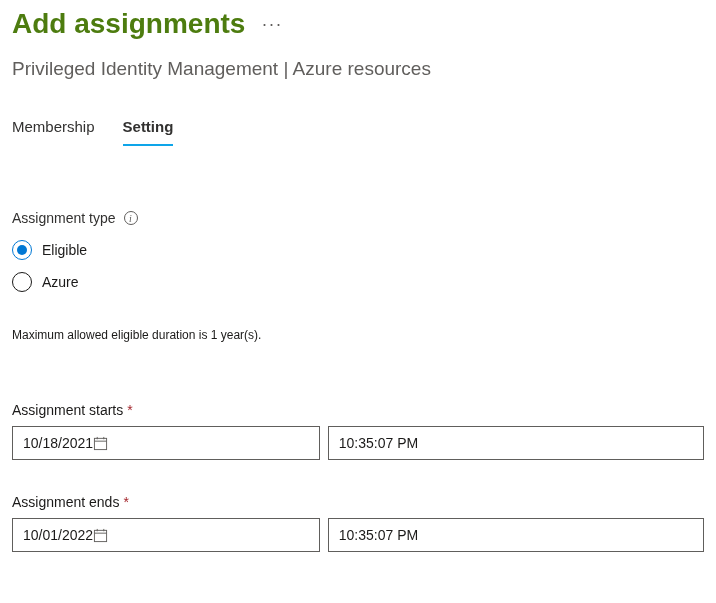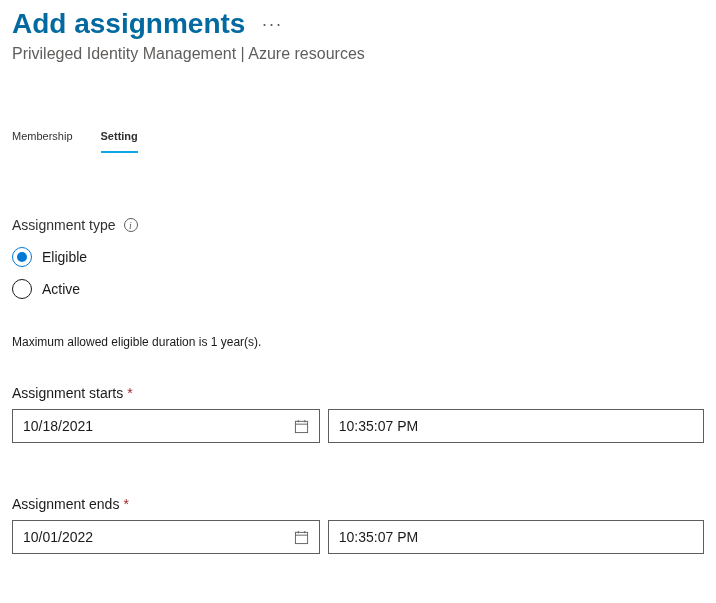--- a/index.html
+++ b/index.html
@@ -7,47 +7,46 @@
       font-family: "Segoe UI", -apple-system, sans-serif;
       background: #ffffff;
       color: #323130;
       padding: 8px 12px;
       width: 716px;
     }
     .header-row { display: flex; align-items: center; gap: 16px; }
     .page-title {
       font-size: 28px;
       font-weight: 600;
-      color: #0369a1;
+      color: #4d7c0f;
     }
     .more-icon {
       font-size: 18px;
       color: #605e5c;
       letter-spacing: 1px;
       cursor: pointer;
       line-height: 1;
     }
     .breadcrumb {
-      font-size: 16px;
-      color: #605e5c;
-      margin-top: 5px;
+      font-size: 19px;
+      color: #605e5c;
+      margin-top: 18px;
     }
     .tabs {
       display: flex;
       gap: 28px;
       margin-top: 38px;
       border-bottom: 1px solid transparent;
     }
     .tab {
-      font-size: 11px;
+      font-size: 15px;
       color: #323130;
       padding-bottom: 8px;
       cursor: pointer;
       border-bottom: 3px solid transparent;
-      margin-top: 29px;
     }
     .tab.active {
       font-weight: 600;
       border-bottom: 2px solid #0ea5e9;
     }
     .section { margin-top: 63px; }
     .field-label-row {
       display: flex;
       align-items: center;
       gap: 8px;
@@ -78,21 +77,21 @@
     .radio-circle.checked::after {
       content: ""; width: 10px; height: 10px; border-radius: 50%; background: #0078d4;
     }
     .radio-circle.unchecked { border: 1.5px solid #1b1a19; }
     .radio-label { font-size: 14px; color: #1b1a19; }
     .hint {
       margin-top: 36px;
       font-size: 12px;
       color: #1b1a19;
     }
-    .form-block { margin-top: 36px; }
+    .form-block { margin-top: 60px; }
     .form-label {
       font-size: 14px;
       color: #1b1a19;
       display: flex;
       align-items: center;
       gap: 4px;
     }
     .required { color: #a4262c; }
     .date-time-row {
       display: flex;
@@ -104,31 +103,30 @@
       height: 34px;
       display: flex;
       align-items: center;
       padding: 0 10px;
       font-size: 14px;
       color: #1b1a19;
       background: #fff;
     }
     .date-input {
       width: 314px;
-      justify-content: space-between;
     }
     .time-input { width: 384px; }
     .cal-icon {
       color: #605e5c;
       display: inline-flex;
       align-items: center;
       cursor: pointer;
     }
     .cal-icon svg { width: 15px; height: 15px; }
-    .spacer-block { margin-top: 53px; }
+    .spacer-block { margin-top: 34px; }
   </style>
 </head>
 <body>
 
 <div class="header-row">
   <h1 class="page-title">Add assignments</h1>
   <span class="more-icon">···</span>
 </div>
 <div class="breadcrumb">Privileged Identity Management | Azure resources</div>
 
@@ -142,21 +140,21 @@
     <span>Assignment type</span>
     <span class="info-icon">i</span>
   </div>
   <div class="radio-group">
     <label class="radio-item">
       <span class="radio-circle checked"></span>
       <span class="radio-label">Eligible</span>
     </label>
     <label class="radio-item">
       <span class="radio-circle unchecked"></span>
-      <span class="radio-label">Active</span>
+      <span class="radio-label">Azure</span>
     </label>
   </div>
 </div>
 
 <div class="hint">Maximum allowed eligible duration is 1 year(s).</div>
 
 <div class="form-block">
   <div class="form-label">
     <span>Assignment starts</span>
     <span class="required">*</span>

